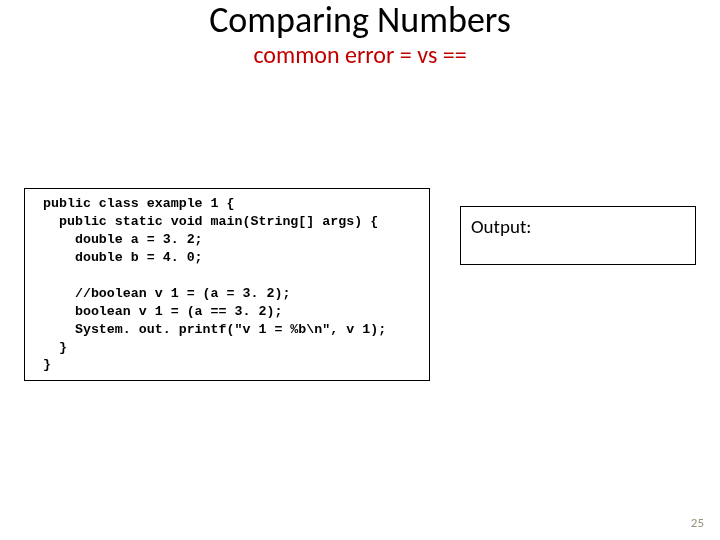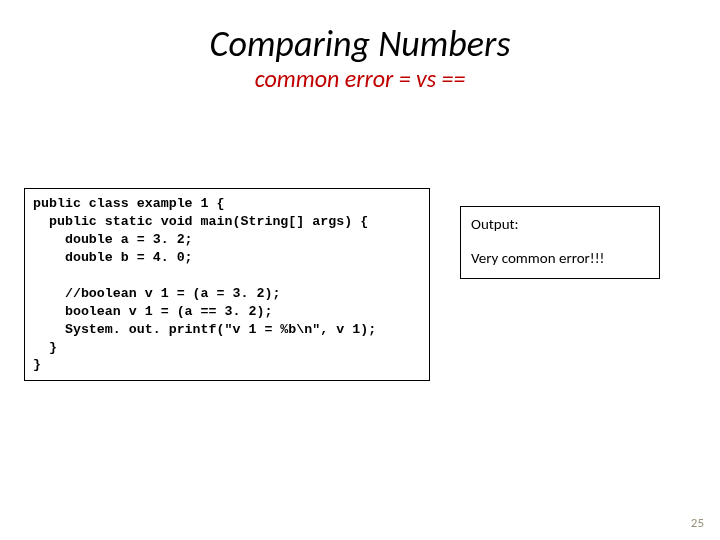--- a/index.html
+++ b/index.html
@@ -7,63 +7,62 @@
     padding: 0;
     width: 720px;
     height: 540px;
     background: #ffffff;
     font-family: Calibri, "Segoe UI", Arial, sans-serif;
     position: relative;
     overflow: hidden;
   }
   .title-block {
     position: absolute;
-    top: 24px;
+    top: 0;
     left: 0;
     width: 720px;
     text-align: center;
-    font-style: italic;
   }
   .title-line1 {
     font-size: 36px;
     color: #000000;
     line-height: 1.15;
   }
   .title-line2 {
     font-size: 24px;
     color: #c00000;
     line-height: 1.15;
   }
   .code-box {
     position: absolute;
     left: 24px;
     top: 188px;
     width: 406px;
     border: 1px solid #000000;
-    padding: 6px 8px 6px 8px;
+    padding: 6px 8px 6px 18px;
     box-sizing: border-box;
   }
   .code-box pre {
     margin: 0;
     font-family: "Courier New", Courier, monospace;
     font-size: 13.3px;
     line-height: 1.35;
     font-weight: bold;
     color: #000000;
     white-space: pre;
   }
   .output-box {
     position: absolute;
     left: 460px;
     top: 206px;
-    width: 200px;
+    width: 236px;
     border: 1px solid #000000;
     padding: 8px 26px 10px 10px;
     box-sizing: border-box;
-    font-size: 15px;
+    font-size: 19px;
     color: #000000;
   }
   .output-box .out-label {
     margin-bottom: 16px;
   }
   .output-box .out-para1 {
     margin-bottom: 16px;
     line-height: 1.25;
   }
   .output-box .out-para2 {
@@ -93,16 +92,15 @@
 
     //boolean v 1 = (a = 3. 2);
     boolean v 1 = (a == 3. 2);
     System. out. printf("v 1 = %b\n", v 1);
   }
 }</pre>
 </div>
 
 <div class="output-box">
   <div class="out-label">Output:</div>
-  <div class="out-para2">Very common error!!!</div>
 </div>
 
 <div class="page-num">25</div>
 
 </body></html>

